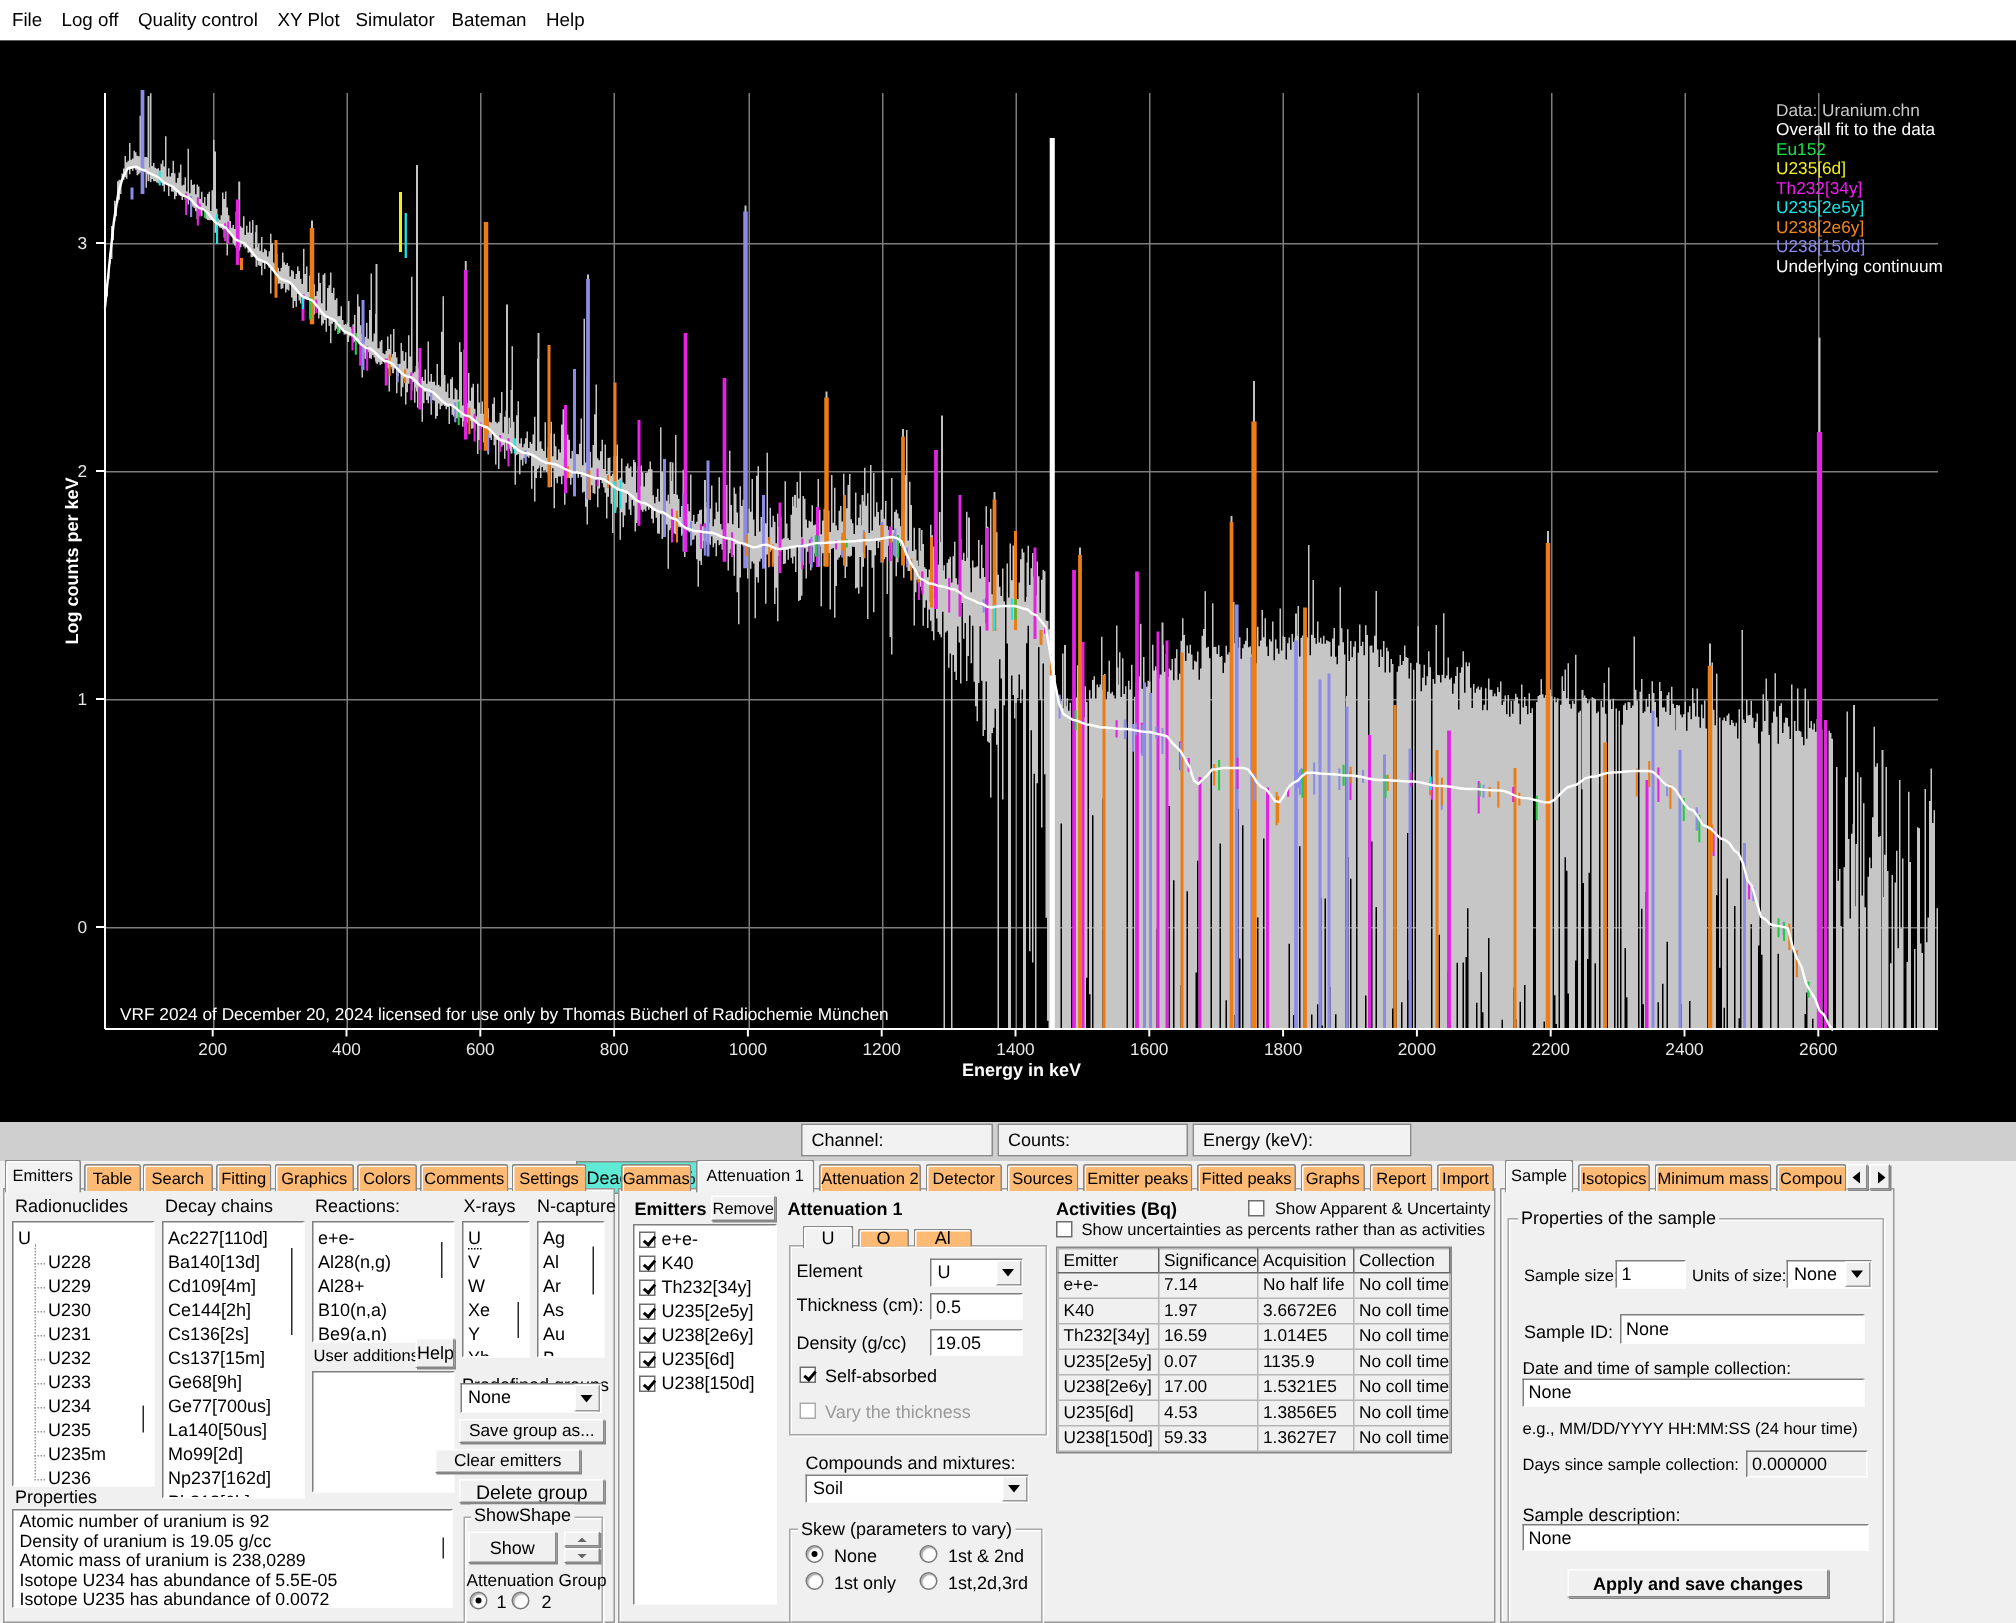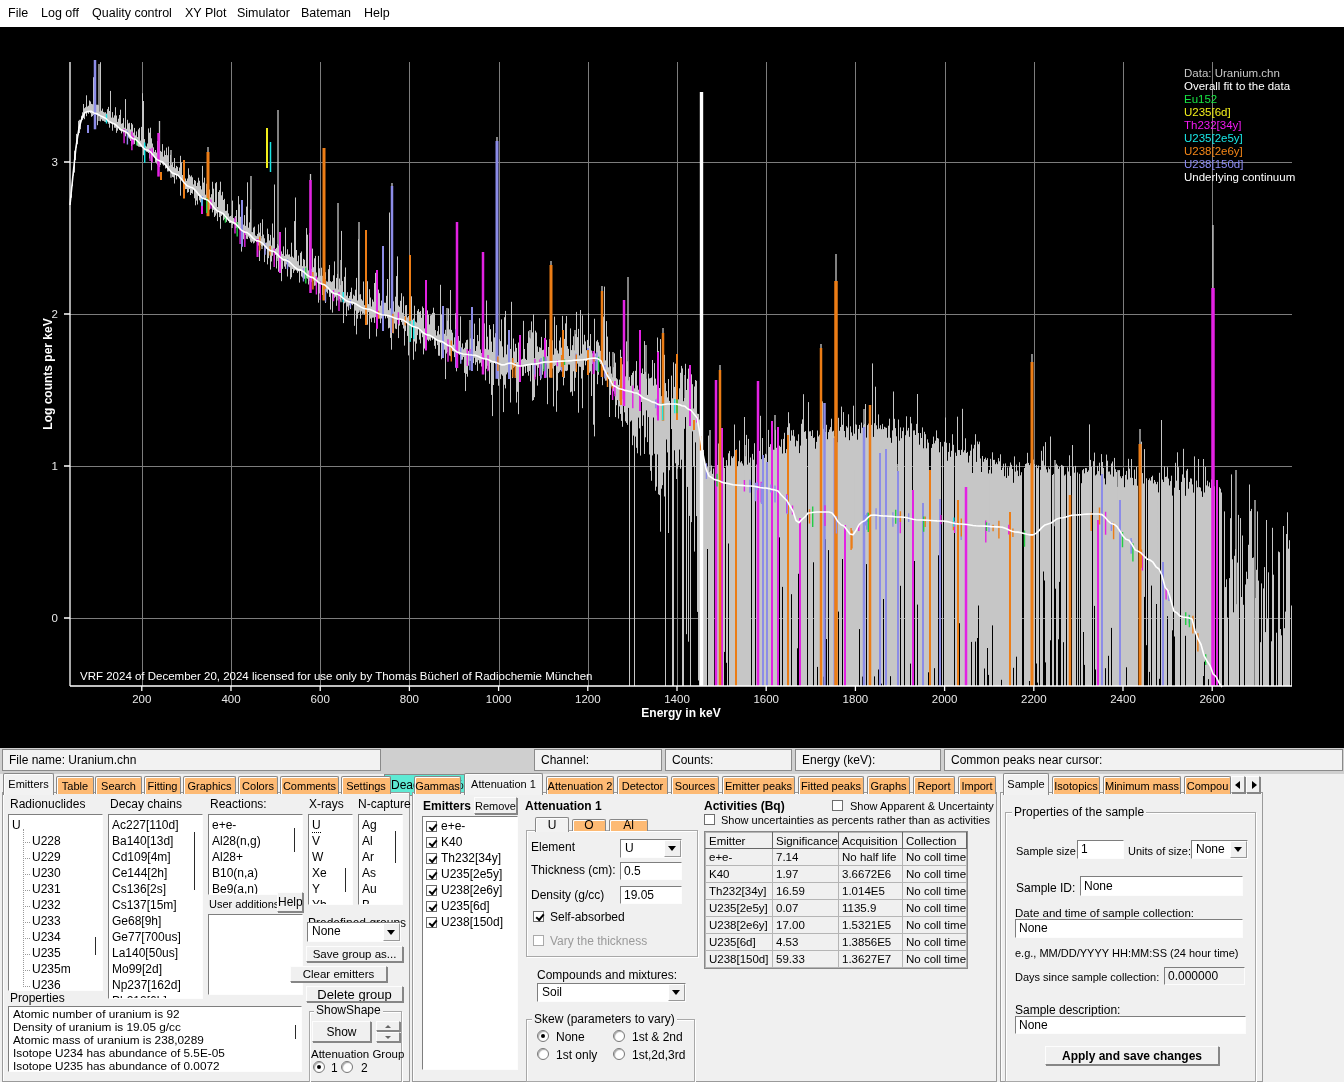--- a/index.html
+++ b/index.html
@@ -178,26 +178,24 @@
       <text x="1184" y="116" font-family="Liberation Sans, sans-serif" font-size="11.5" fill="#f2ef1b">U235[6d]</text>
       <text x="1184" y="129" font-family="Liberation Sans, sans-serif" font-size="11.5" fill="#f21bf2">Th232[34y]</text>
       <text x="1184" y="142" font-family="Liberation Sans, sans-serif" font-size="11.5" fill="#19e7e7">U235[2e5y]</text>
       <text x="1184" y="155" font-family="Liberation Sans, sans-serif" font-size="11.5" fill="#f58718">U238[2e6y]</text>
       <text x="1184" y="168" font-family="Liberation Sans, sans-serif" font-size="11.5" fill="#8c8cf5">U238[150d]</text>
       <text x="1184" y="181" font-family="Liberation Sans, sans-serif" font-size="11.5" fill="#fff">Underlying continuum</text>
       <text x="80" y="680" font-family="Liberation Sans, sans-serif" font-size="11.5" fill="#fff">VRF 2024 of December 20, 2024 licensed for use only by Thomas Bücherl of Radiochemie München</text>
     </svg>
   </div>
 <div class="abs" id="status">
-    <div class="sbox" style="left:2px;width:379px;">File name: Uranium.chn</div>
     <div class="sbox" style="left:384px;width:147px;background:#5eead4;margin-top:25px;">Dead time (%): 2.12</div>
     <div class="sbox" style="left:534px;width:128px;">Channel:</div>
     <div class="sbox" style="left:665px;width:127px;">Counts:</div>
     <div class="sbox" style="left:795px;width:146px;">Energy (keV):</div>
-    <div class="sbox" style="left:944px;width:399px;">Common peaks near cursor:</div>
   </div>
 <div class="pane" style="left:2px;top:792px;width:408px;height:290px"></div>
 <div class="tab act" style="left:3px;width:51px;font-size:11px">Emitters</div>
 <div class="tab" style="left:56px;width:38px;font-size:11px">Table</div>
 <div class="tab" style="left:95px;width:47px;font-size:11px">Search</div>
 <div class="tab" style="left:144px;width:37px;font-size:11px">Fitting</div>
 <div class="tab" style="left:183px;width:53px;font-size:11px">Graphics</div>
 <div class="tab" style="left:238px;width:40px;font-size:11px">Colors</div>
 <div class="tab" style="left:280px;width:59px;font-size:11px">Comments</div>
 <div class="tab" style="left:341px;width:50px;font-size:11px">Settings</div>

